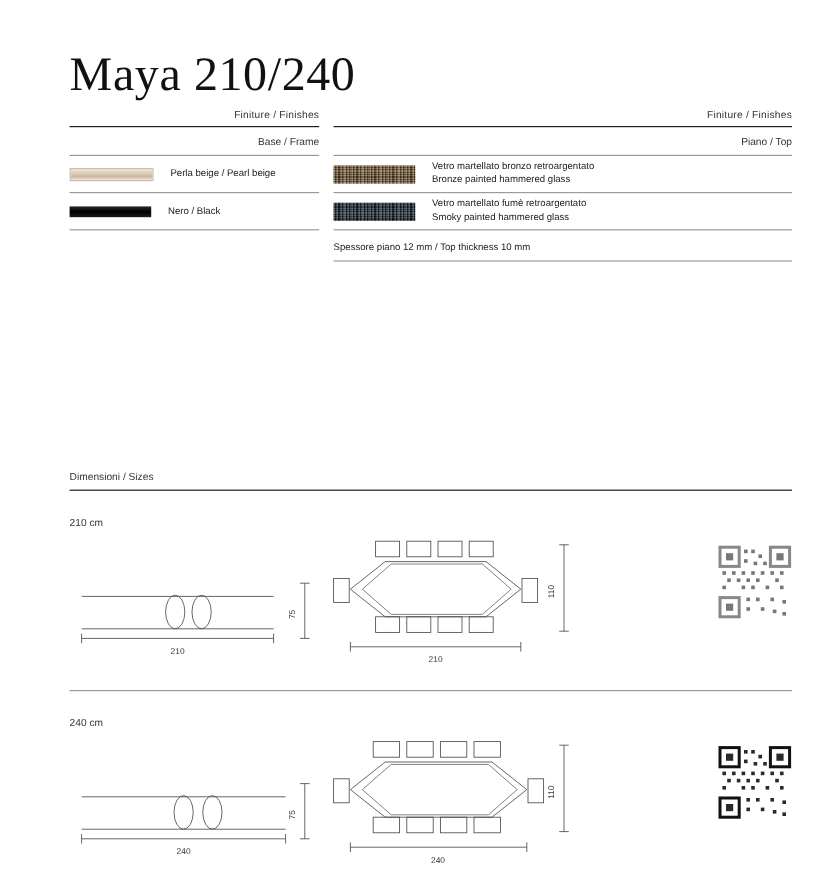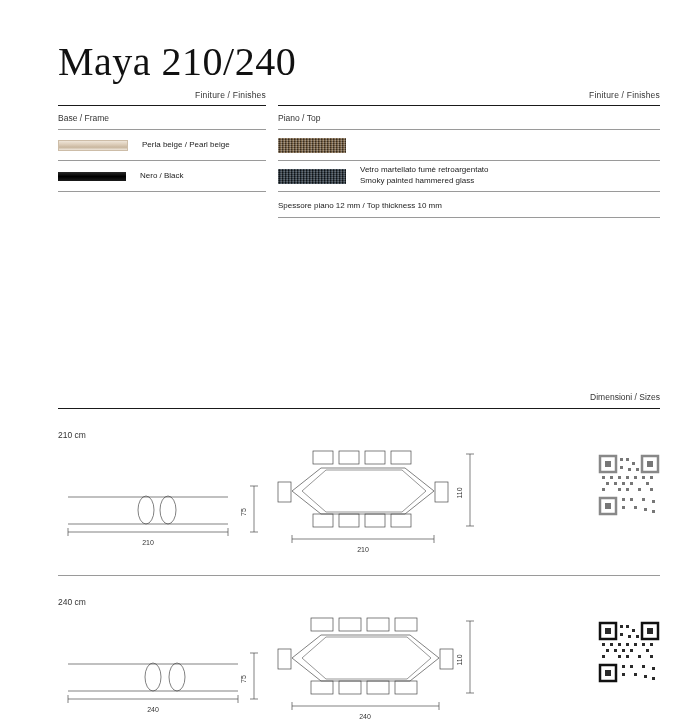--- a/index.html
+++ b/index.html
@@ -65,20 +65,21 @@
     border-bottom: 1px solid #9a9a9a;
     height: 0;
     font-size: 0;
     line-height: 0;
   }
   .sub-label {
     font-size: 8.5px;
     color: #333;
     padding-top: 7px;
     padding-bottom: 6px;
+    text-align: right;
   }
 
   
   .finish-row {
     display: flex;
     align-items: center;
     height: 30px;
   }
   .swatch {
     width: 68px;
@@ -134,21 +135,20 @@
   .dims {
     position: absolute;
     left: 58px;
     top: 392px;
     width: 602px;
   }
   .dims-label {
     font-size: 8.5px;
     color: #333;
     padding-bottom: 6px;
-    text-align: right;
   }
   .size-title {
     font-size: 8.5px;
     color: #333;
     margin-top: 21px;
   }
   .drawing-block {
     position: relative;
     height: 135px;
   }
@@ -191,20 +191,24 @@
   </div>
 
   <div class="col-right">
     <div class="section-label">Finiture / Finishes</div>
     <div class="rule"></div>
     <div class="sub-label">Piano / Top</div>
     <div class="rule-thin"></div>
 
     <div class="finish-row">
       <div class="swatch-tall sw-bronze"></div>
+      <div class="finish-names">
+        <span class="it">Vetro martellato bronzo retroargentato</span>
+        <span class="en">Bronze painted hammered glass</span>
+      </div>
     </div>
     <div class="rule-thin"></div>
 
     <div class="finish-row">
       <div class="swatch-tall sw-smoky"></div>
       <div class="finish-names">
         <span class="it">Vetro martellato fumè retroargentato</span>
         <span class="en">Smoky painted hammered glass</span>
       </div>
     </div>

